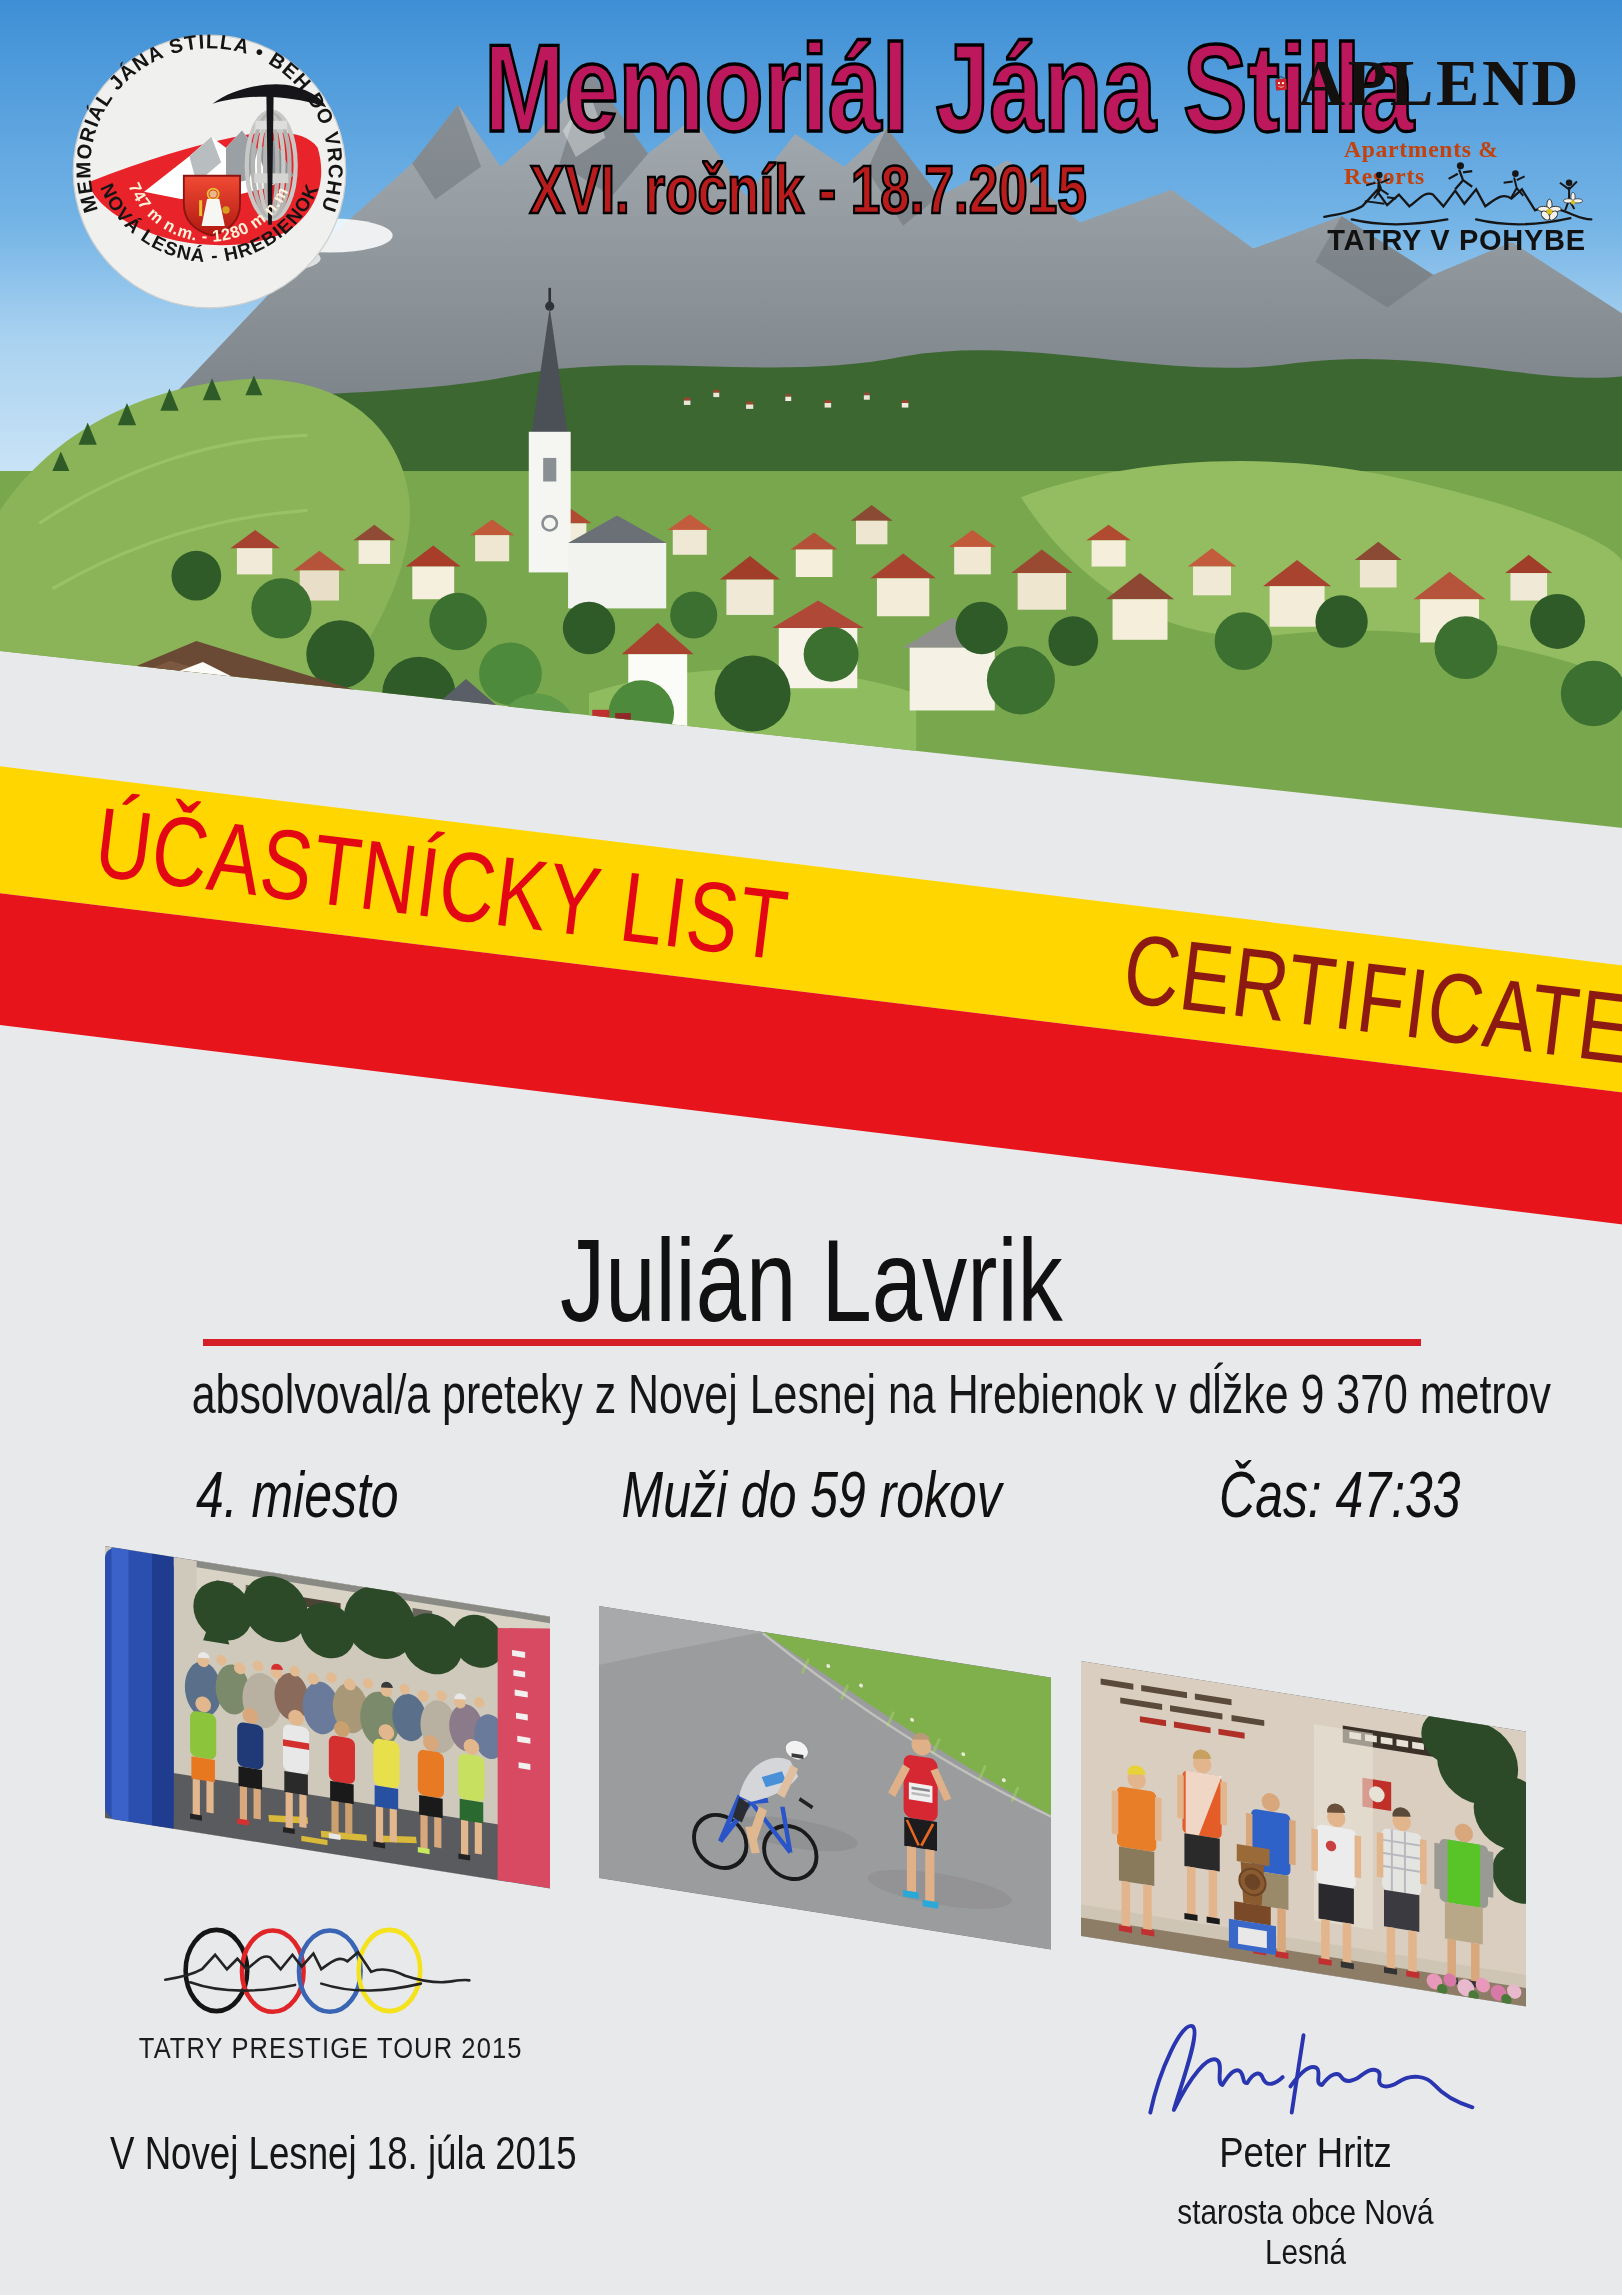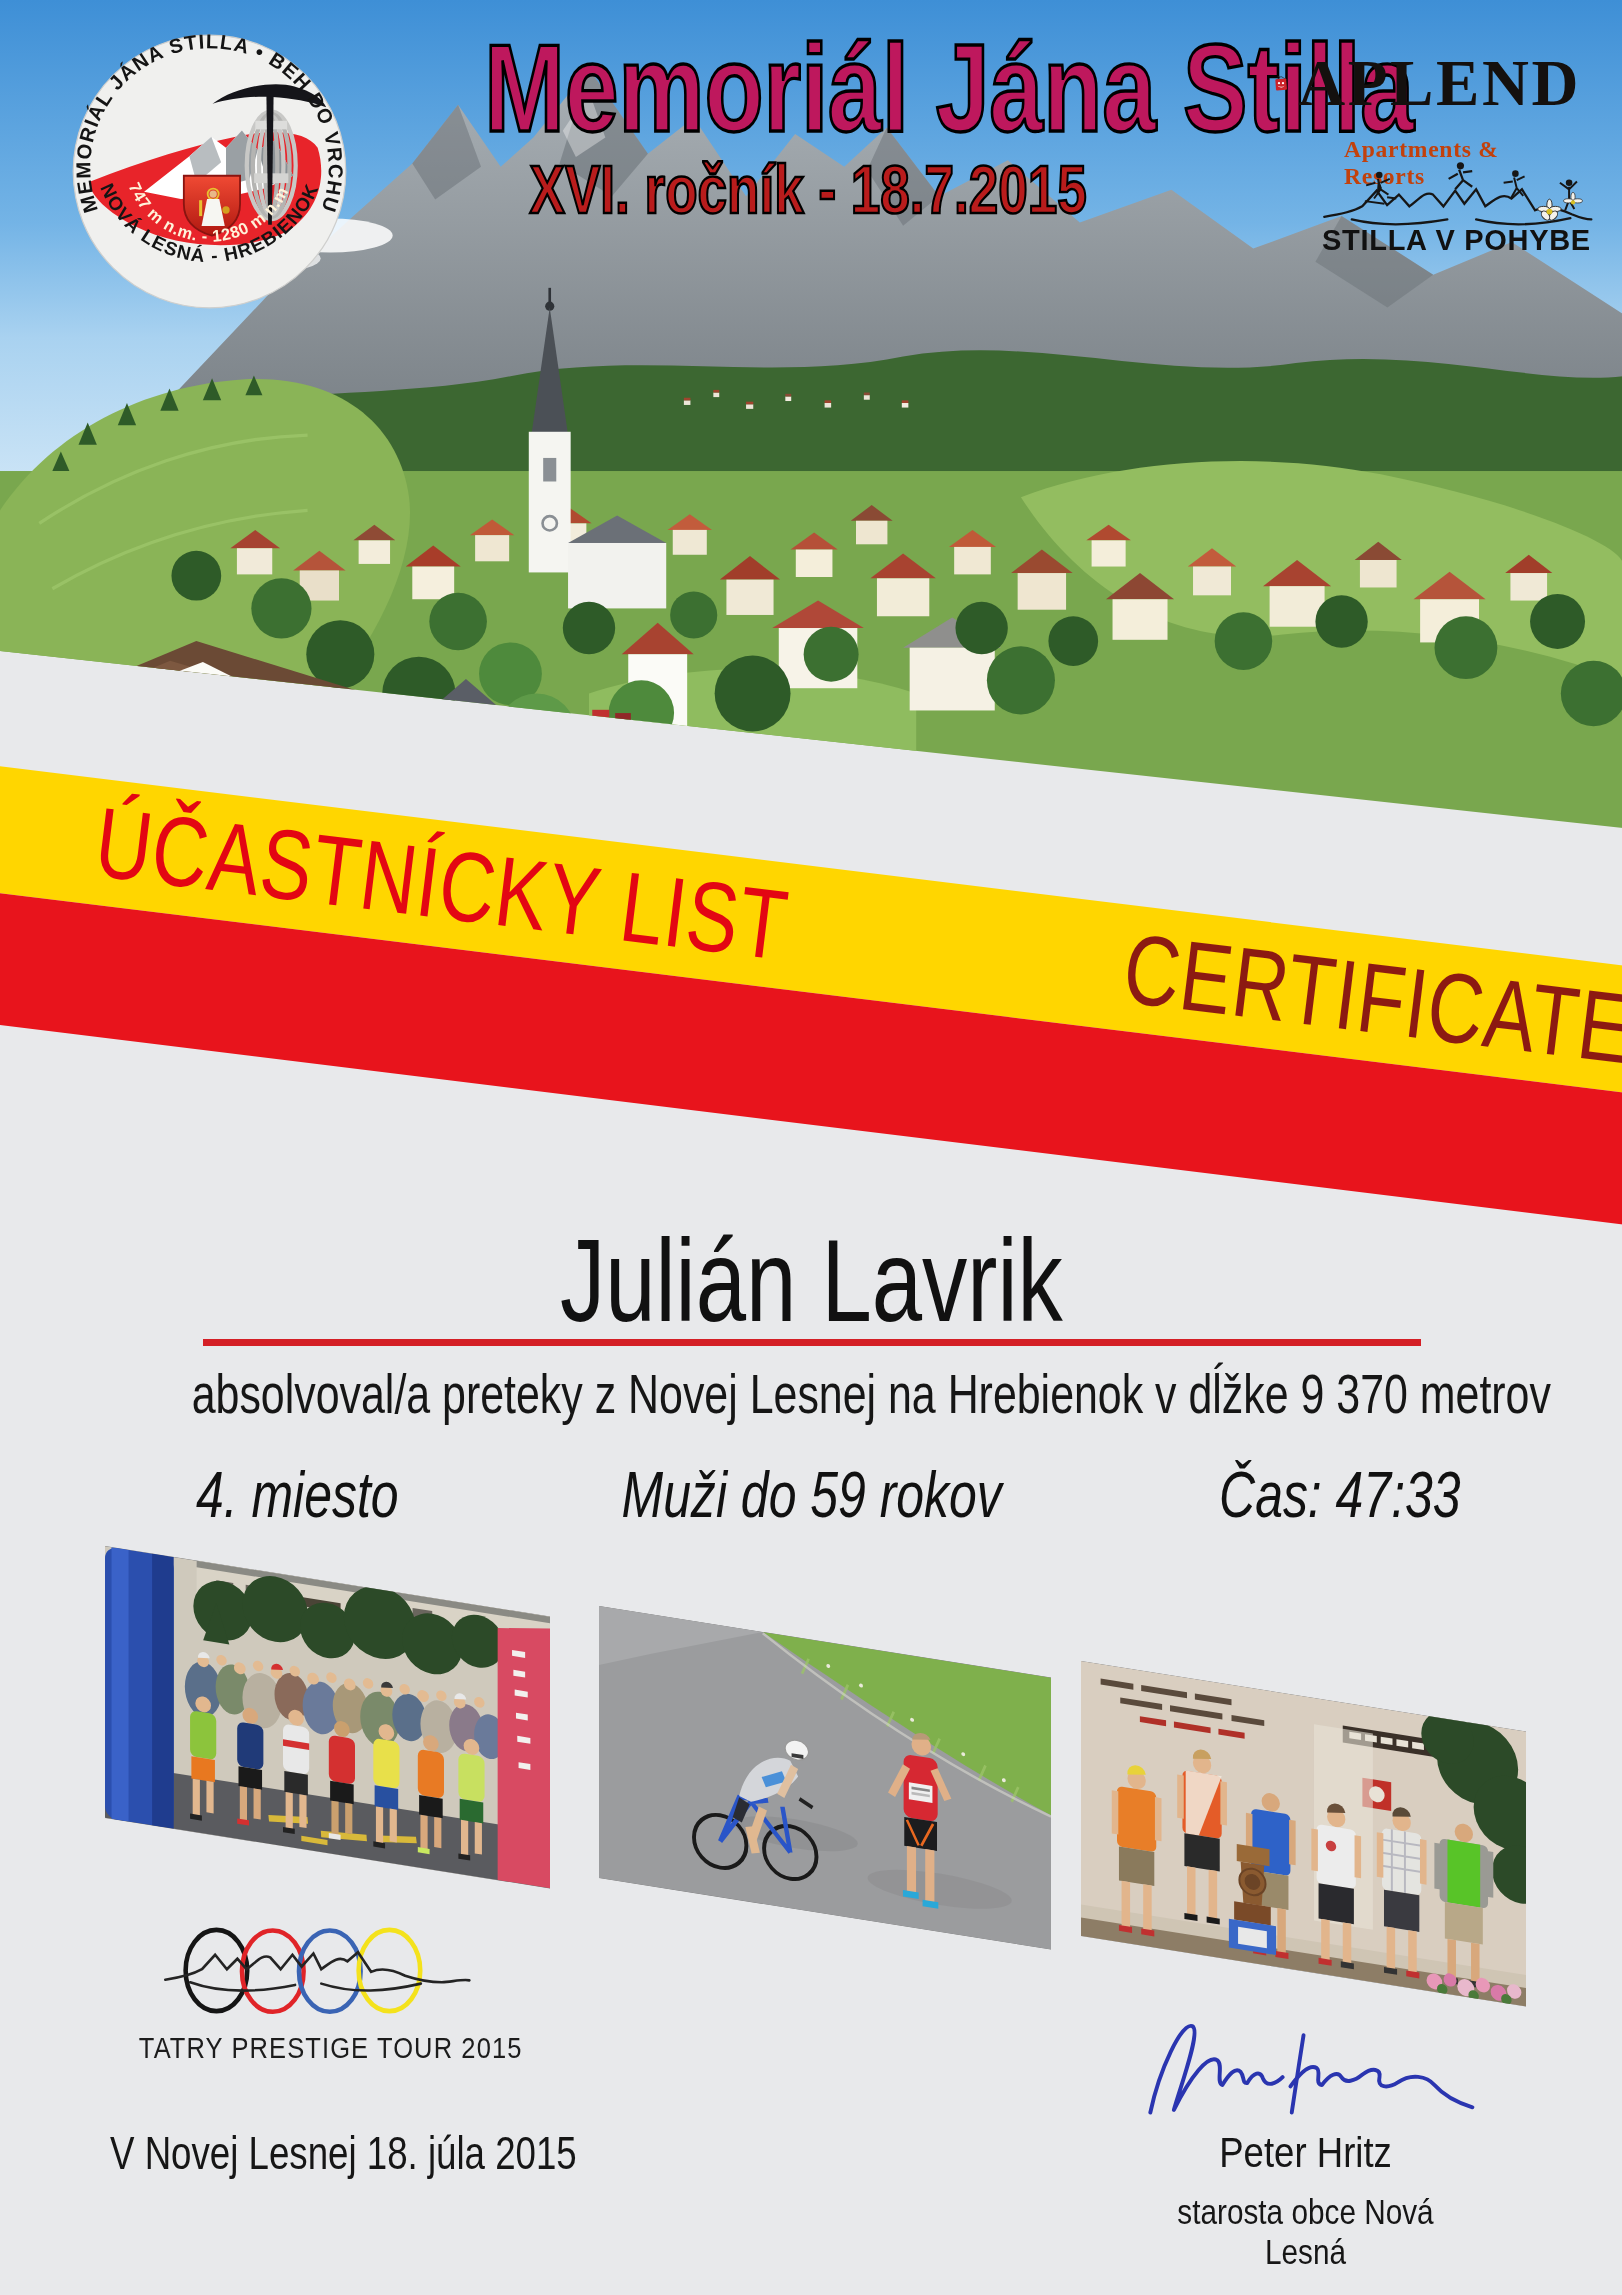--- a/index.html
+++ b/index.html
@@ -344,21 +344,21 @@
           <circle cx="0" cy="0" r="4.5" fill="#d8c020"></circle>
         </g>
         <g transform="translate(388,74) scale(.8)">
           <ellipse cx="0" cy="-10" rx="4" ry="9" fill="#f4f2ea" stroke="#333" stroke-width="1.5"></ellipse>
           <ellipse cx="9" cy="-3" rx="9" ry="4" fill="#f4f2ea" stroke="#333" stroke-width="1.5"></ellipse>
           <ellipse cx="-9" cy="-3" rx="9" ry="4" fill="#f4f2ea" stroke="#333" stroke-width="1.5"></ellipse>
           <circle cx="0" cy="0" r="4" fill="#d8c020"></circle>
         </g>
       </g>
     </svg>
-    <div class="tatry-label">STILLA V POHYBE</div>
+    <div class="tatry-label">TATRY V POHYBE</div>
   </div>
 
   <div class="bands">
     <div class="band-yellow">
       <span class="band-text-l"><span class="cxl">ÚČASTNÍCKY LIST</span></span>
       <span class="band-text-r"><span class="cxr">CERTIFICATE</span></span>
     </div>
     <div class="band-red"></div>
   </div>
 

